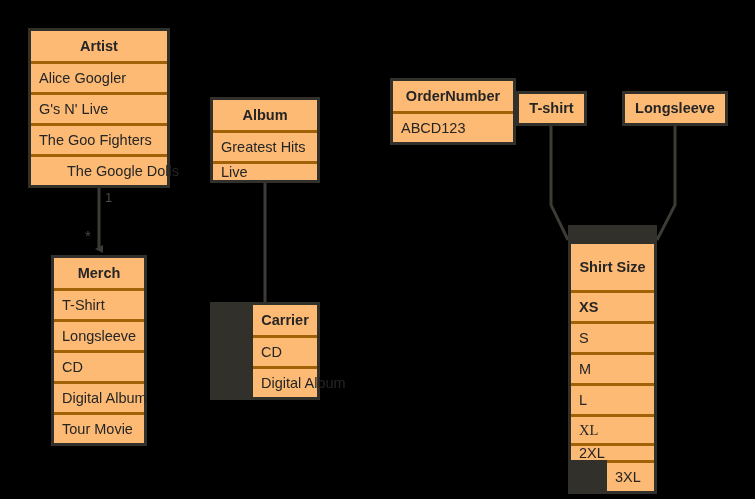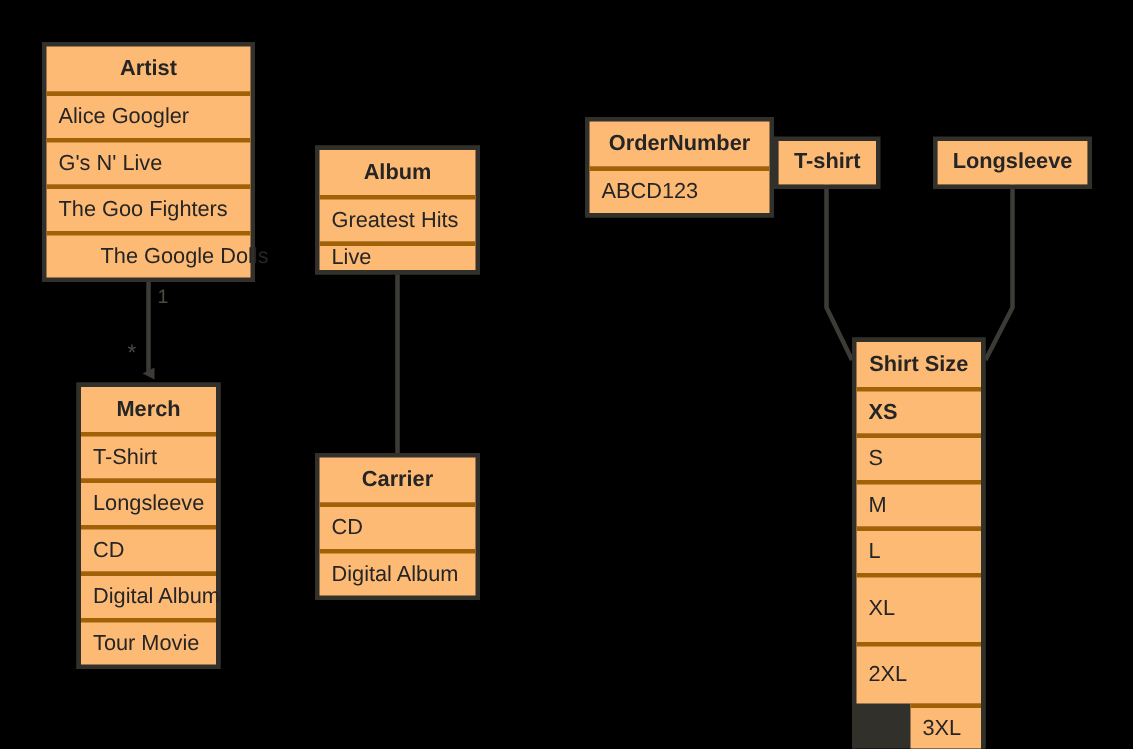--- a/index.html
+++ b/index.html
@@ -110,40 +110,40 @@
 
   <div class="entity" style="left:516px; top:91px; width:71px;">
     <div class="cell title" style="height:29px;">T-shirt</div>
   </div>
 
   <div class="entity" style="left:622px; top:91px; width:106px;">
     <div class="cell title" style="height:29px;">Longsleeve</div>
   </div>
 
   <div class="entity" style="left:568px; top:225px; width:89px;">
-    <div class="cell title" style="height:30px;">Shirt Size</div>
+    <div class="cell title" style="height:46px;margin-top:16px;">Shirt Size</div>
     <div class="cell row" style="height:31px;font-weight:bold;">XS</div>
     <div class="cell row" style="height:31px;">S</div>
     <div class="cell row" style="height:31px;">M</div>
     <div class="cell row" style="height:31px;">L</div>
-    <div class="cell row" style="height:46px;">XL</div>
-    <div class="cell row" style="height:41px;">2XL</div>
+    <div class="cell row" style="height:29px;font-family:Liberation Serif, serif;">XL</div>
+    <div class="cell row" style="height:17px;">2XL</div>
     <div class="cell row" style="height:31px;margin-left:36px;">3XL</div>
   </div>
 
   <div class="entity" style="left:51px; top:255px; width:96px;">
     <div class="cell title" style="height:30px;">Merch</div>
     <div class="cell row" style="height:31px;">T-Shirt</div>
     <div class="cell row" style="height:31px;">Longsleeve</div>
     <div class="cell row" style="height:31px;">CD</div>
     <div class="cell row" style="height:31px;">Digital Album</div>
     <div class="cell row" style="height:31px;">Tour Movie</div>
   </div>
 
-  <div class="entity" style="left:210px; top:302px; width:110px;">
+  <div class="entity" style="left:210px; top:302px; width:110px;padding-left:40px;">
     <div class="cell title" style="height:30px;">Carrier</div>
     <div class="cell row" style="height:31px;">CD</div>
     <div class="cell row" style="height:31px;">Digital Album</div>
   </div>
 
   <span class="mult-label" style="left:105px; top:191px;">1</span>
   <span class="mult-label star" style="left:85px; top:228px;">*</span>
 
 </div>
 

